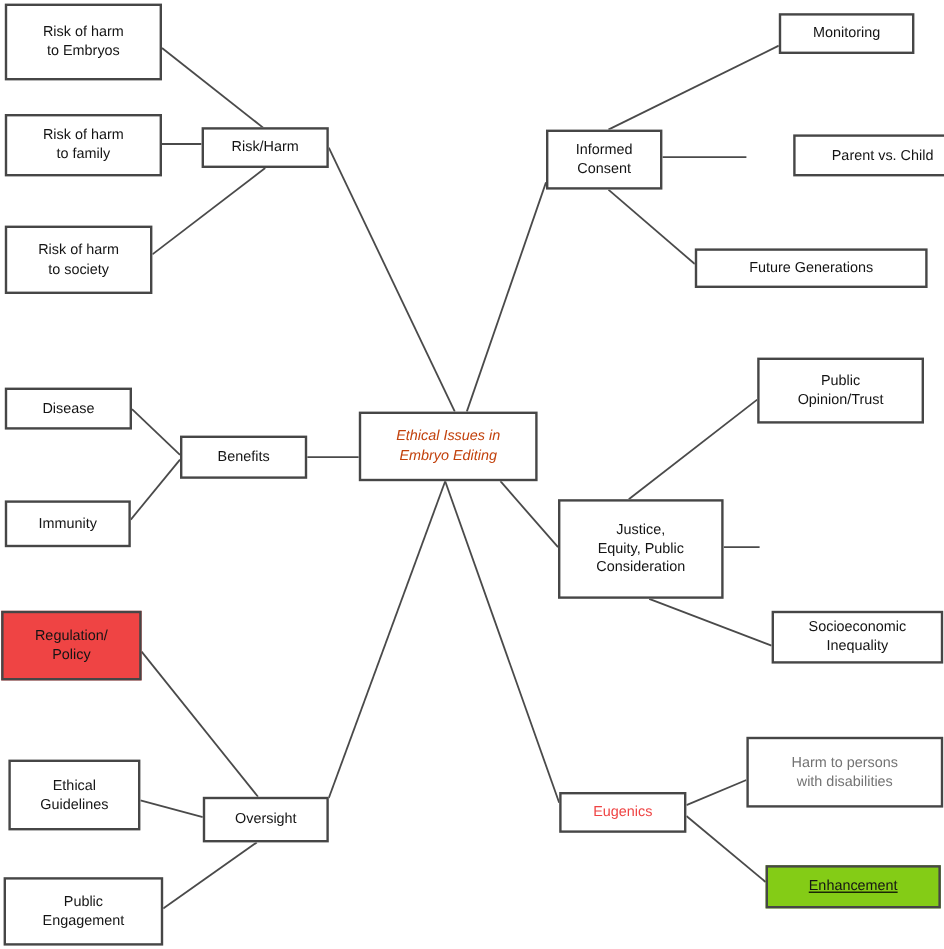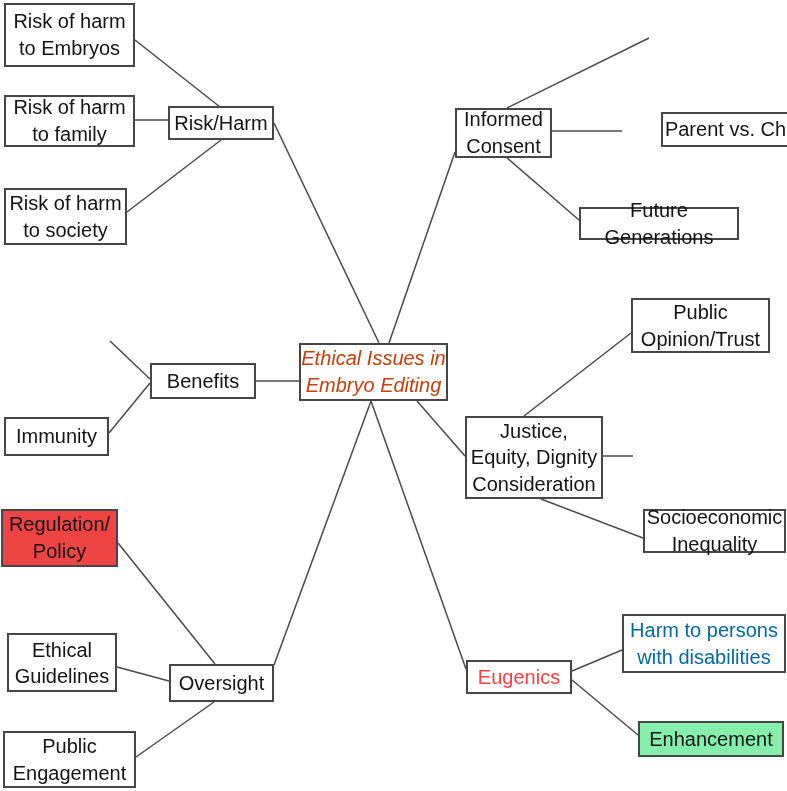--- a/index.html
+++ b/index.html
@@ -22,21 +22,21 @@
     box-sizing: border-box;
     border: 2px solid #464646;
     background: #ffffff;
     display: flex;
     align-items: center;
     justify-content: center;
     text-align: center;
   }
   .node-label {
     white-space: pre-line;
-    font-size: 20px;
+    font-size: 12px;
     line-height: 1.33;
     color: #141414;
   }
 </style>
 </head>
 <body>
 
 <div class="canvas" aria-label="Ethical Issues in Embryo Editing">
   <svg class="edges-layer" width="787" height="791" viewBox="0 0 787 791" xmlns="http://www.w3.org/2000/svg">
       <line x1="135" y1="40" x2="220" y2="107" stroke="#4a4a4a" stroke-width="1.5"></line>
@@ -71,72 +71,78 @@
         <span class="node-label" style="color: rgb(20, 20, 20);">Risk of harm
 to family</span>
       </div>
       <div class="node" style="left: 168px; top: 106px; width: 106px; height: 34px; border-color: rgb(70, 70, 70); background: rgb(255, 255, 255);">
         <span class="node-label" style="color: rgb(20, 20, 20);">Risk/Harm</span>
       </div>
       <div class="node" style="left: 4px; top: 188px; width: 123px; height: 57px; border-color: rgb(70, 70, 70); background: rgb(255, 255, 255);">
         <span class="node-label" style="color: rgb(20, 20, 20);">Risk of harm
 to society</span>
       </div>
+      <div class="node" style="left: 649px; top: 11px; width: 113px; height: 34px; border-color: rgb(70, 70, 70); background: rgb(255, 255, 255);">
+        <span class="node-label" style="color: rgb(20, 20, 20);">Monitoring</span>
+      </div>
       <div class="node" style="left: 455px; top: 108px; width: 97px; height: 50px; border-color: rgb(70, 70, 70); background: rgb(255, 255, 255);">
         <span class="node-label" style="color: rgb(20, 20, 20);">Informed
 Consent</span>
       </div>
       <div class="node" style="left: 622px; top: 112px; width: 149px; height: 35px; border-color: rgb(70, 70, 70); background: rgb(255, 255, 255); margin-left: 39px;">
         <span class="node-label" style="color: rgb(20, 20, 20);">Parent vs. Child</span>
       </div>
-      <div class="node" style="left: 579px; top: 207px; width: 160px; height: 33px; border-color: rgb(70, 70, 70); background: rgb(255, 255, 255);">
+      <div class="node" style="left: 579px; top: 207px; width: 194px; height: 33px; border-color: rgb(70, 70, 70); background: rgb(255, 255, 255);">
         <span class="node-label" style="color: rgb(20, 20, 20);">Future Generations</span>
+      </div>
+      <div class="node" style="left: 4px; top: 323px; width: 106px; height: 35px; border-color: rgb(70, 70, 70); background: rgb(255, 255, 255);">
+        <span class="node-label" style="color: rgb(20, 20, 20);">Disease</span>
       </div>
       <div class="node" style="left: 150px; top: 363px; width: 106px; height: 36px; border-color: rgb(70, 70, 70); background: rgb(255, 255, 255);">
         <span class="node-label" style="color: rgb(20, 20, 20);">Benefits</span>
       </div>
       <div class="node" style="left: 4px; top: 417px; width: 105px; height: 39px; border-color: rgb(70, 70, 70); background: rgb(255, 255, 255); text-align: right;">
         <span class="node-label" style="color: rgb(20, 20, 20);">Immunity</span>
       </div>
       <div class="node" style="left: 299px; top: 343px; width: 149px; height: 58px; border-color: rgb(70, 70, 70); background: rgb(255, 255, 255);">
         <span class="node-label" style="color: #c2410c; font-style: italic;">Ethical Issues in
 Embryo Editing</span>
       </div>
       <div class="node" style="left: 631px; top: 298px; width: 139px; height: 55px; border-color: rgb(70, 70, 70); background: rgb(255, 255, 255);">
         <span class="node-label" style="color: rgb(20, 20, 20);">Public
 Opinion/Trust</span>
       </div>
       <div class="node" style="left: 465px; top: 416px; width: 138px; height: 83px; border-color: rgb(70, 70, 70); background: rgb(255, 255, 255);">
         <span class="node-label" style="color: rgb(20, 20, 20);">Justice,
-Equity, Dignity
+Equity, Public
 Consideration</span>
       </div>
       <div class="node" style="left: 643px; top: 509px; width: 143px; height: 44px; border-color: rgb(70, 70, 70); background: rgb(255, 255, 255);">
         <span class="node-label" style="color: rgb(20, 20, 20);">Socioeconomic
 Inequality</span>
       </div>
       <div class="node" style="left: 1px; top: 509px; width: 117px; height: 58px; border-color: rgb(70, 70, 70); background: #ef4444;">
         <span class="node-label" style="color: rgb(20, 20, 20);">Regulation/
 Policy</span>
       </div>
-      <div class="node" style="left: 7px; top: 633px; width: 110px; height: 59px; border-color: rgb(70, 70, 70); background: rgb(255, 255, 255); align-items: flex-end;">
+      <div class="node" style="left: 7px; top: 633px; width: 110px; height: 59px; border-color: rgb(70, 70, 70); background: rgb(255, 255, 255);">
         <span class="node-label" style="color: rgb(20, 20, 20);">Ethical
 Guidelines</span>
       </div>
       <div class="node" style="left: 169px; top: 664px; width: 105px; height: 38px; border-color: rgb(70, 70, 70); background: rgb(255, 255, 255);">
         <span class="node-label" style="color: rgb(20, 20, 20);">Oversight</span>
       </div>
       <div class="node" style="left: 3px; top: 731px; width: 133px; height: 57px; border-color: rgb(70, 70, 70); background: rgb(255, 255, 255);">
         <span class="node-label" style="color: rgb(20, 20, 20);">Public
 Engagement</span>
       </div>
       <div class="node" style="left: 466px; top: 660px; width: 106px; height: 34px; border-color: rgb(70, 70, 70); background: rgb(255, 255, 255);">
         <span class="node-label" style="color: #ef4444;">Eugenics</span>
       </div>
       <div class="node" style="left: 622px; top: 614px; width: 164px; height: 59px; border-color: rgb(70, 70, 70); background: rgb(255, 255, 255);">
-        <span class="node-label" style="color: #0369a1;">Harm to persons
+        <span class="node-label" style="color: #737373;">Harm to persons
 with disabilities</span>
       </div>
-      <div class="node" style="left: 638px; top: 721px; width: 146px; height: 36px; border-color: rgb(70, 70, 70); background: #86efac;">
+      <div class="node" style="left: 638px; top: 721px; width: 146px; height: 36px; border-color: rgb(70, 70, 70); background: #84cc16; text-decoration: underline;">
         <span class="node-label" style="color: rgb(20, 20, 20);">Enhancement</span>
       </div>
     </div>
 </div>
 
 </body></html>

